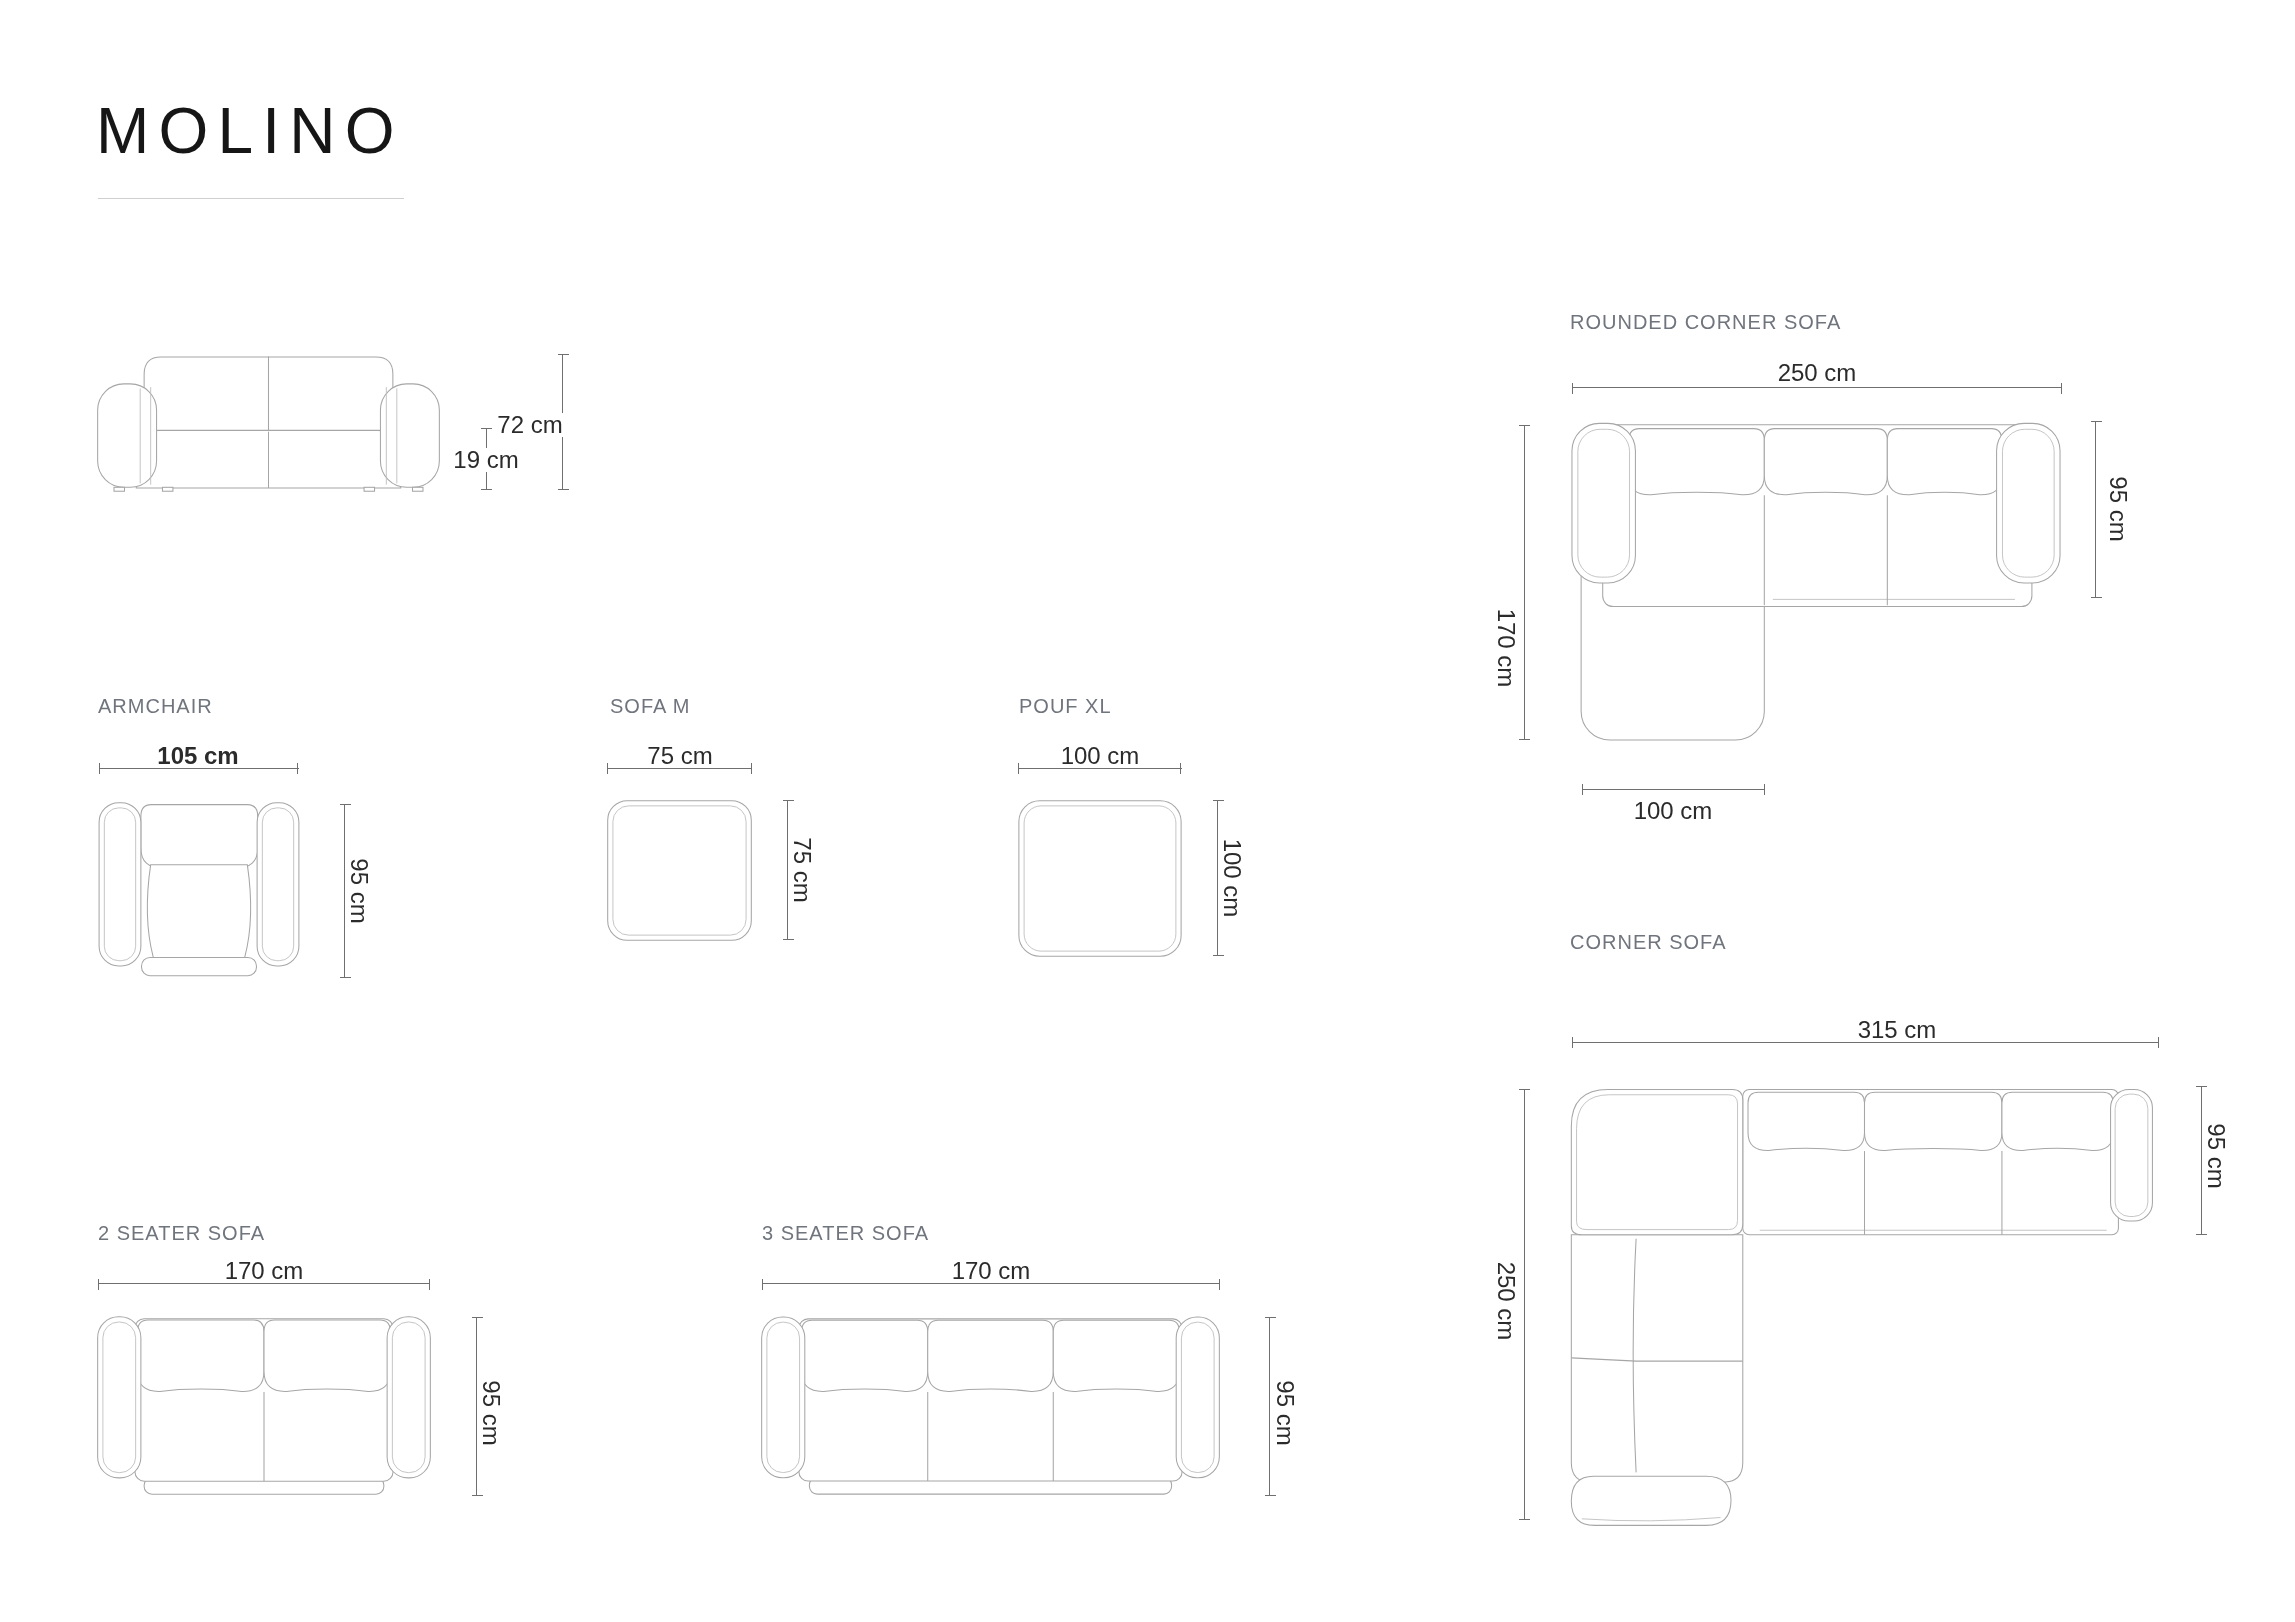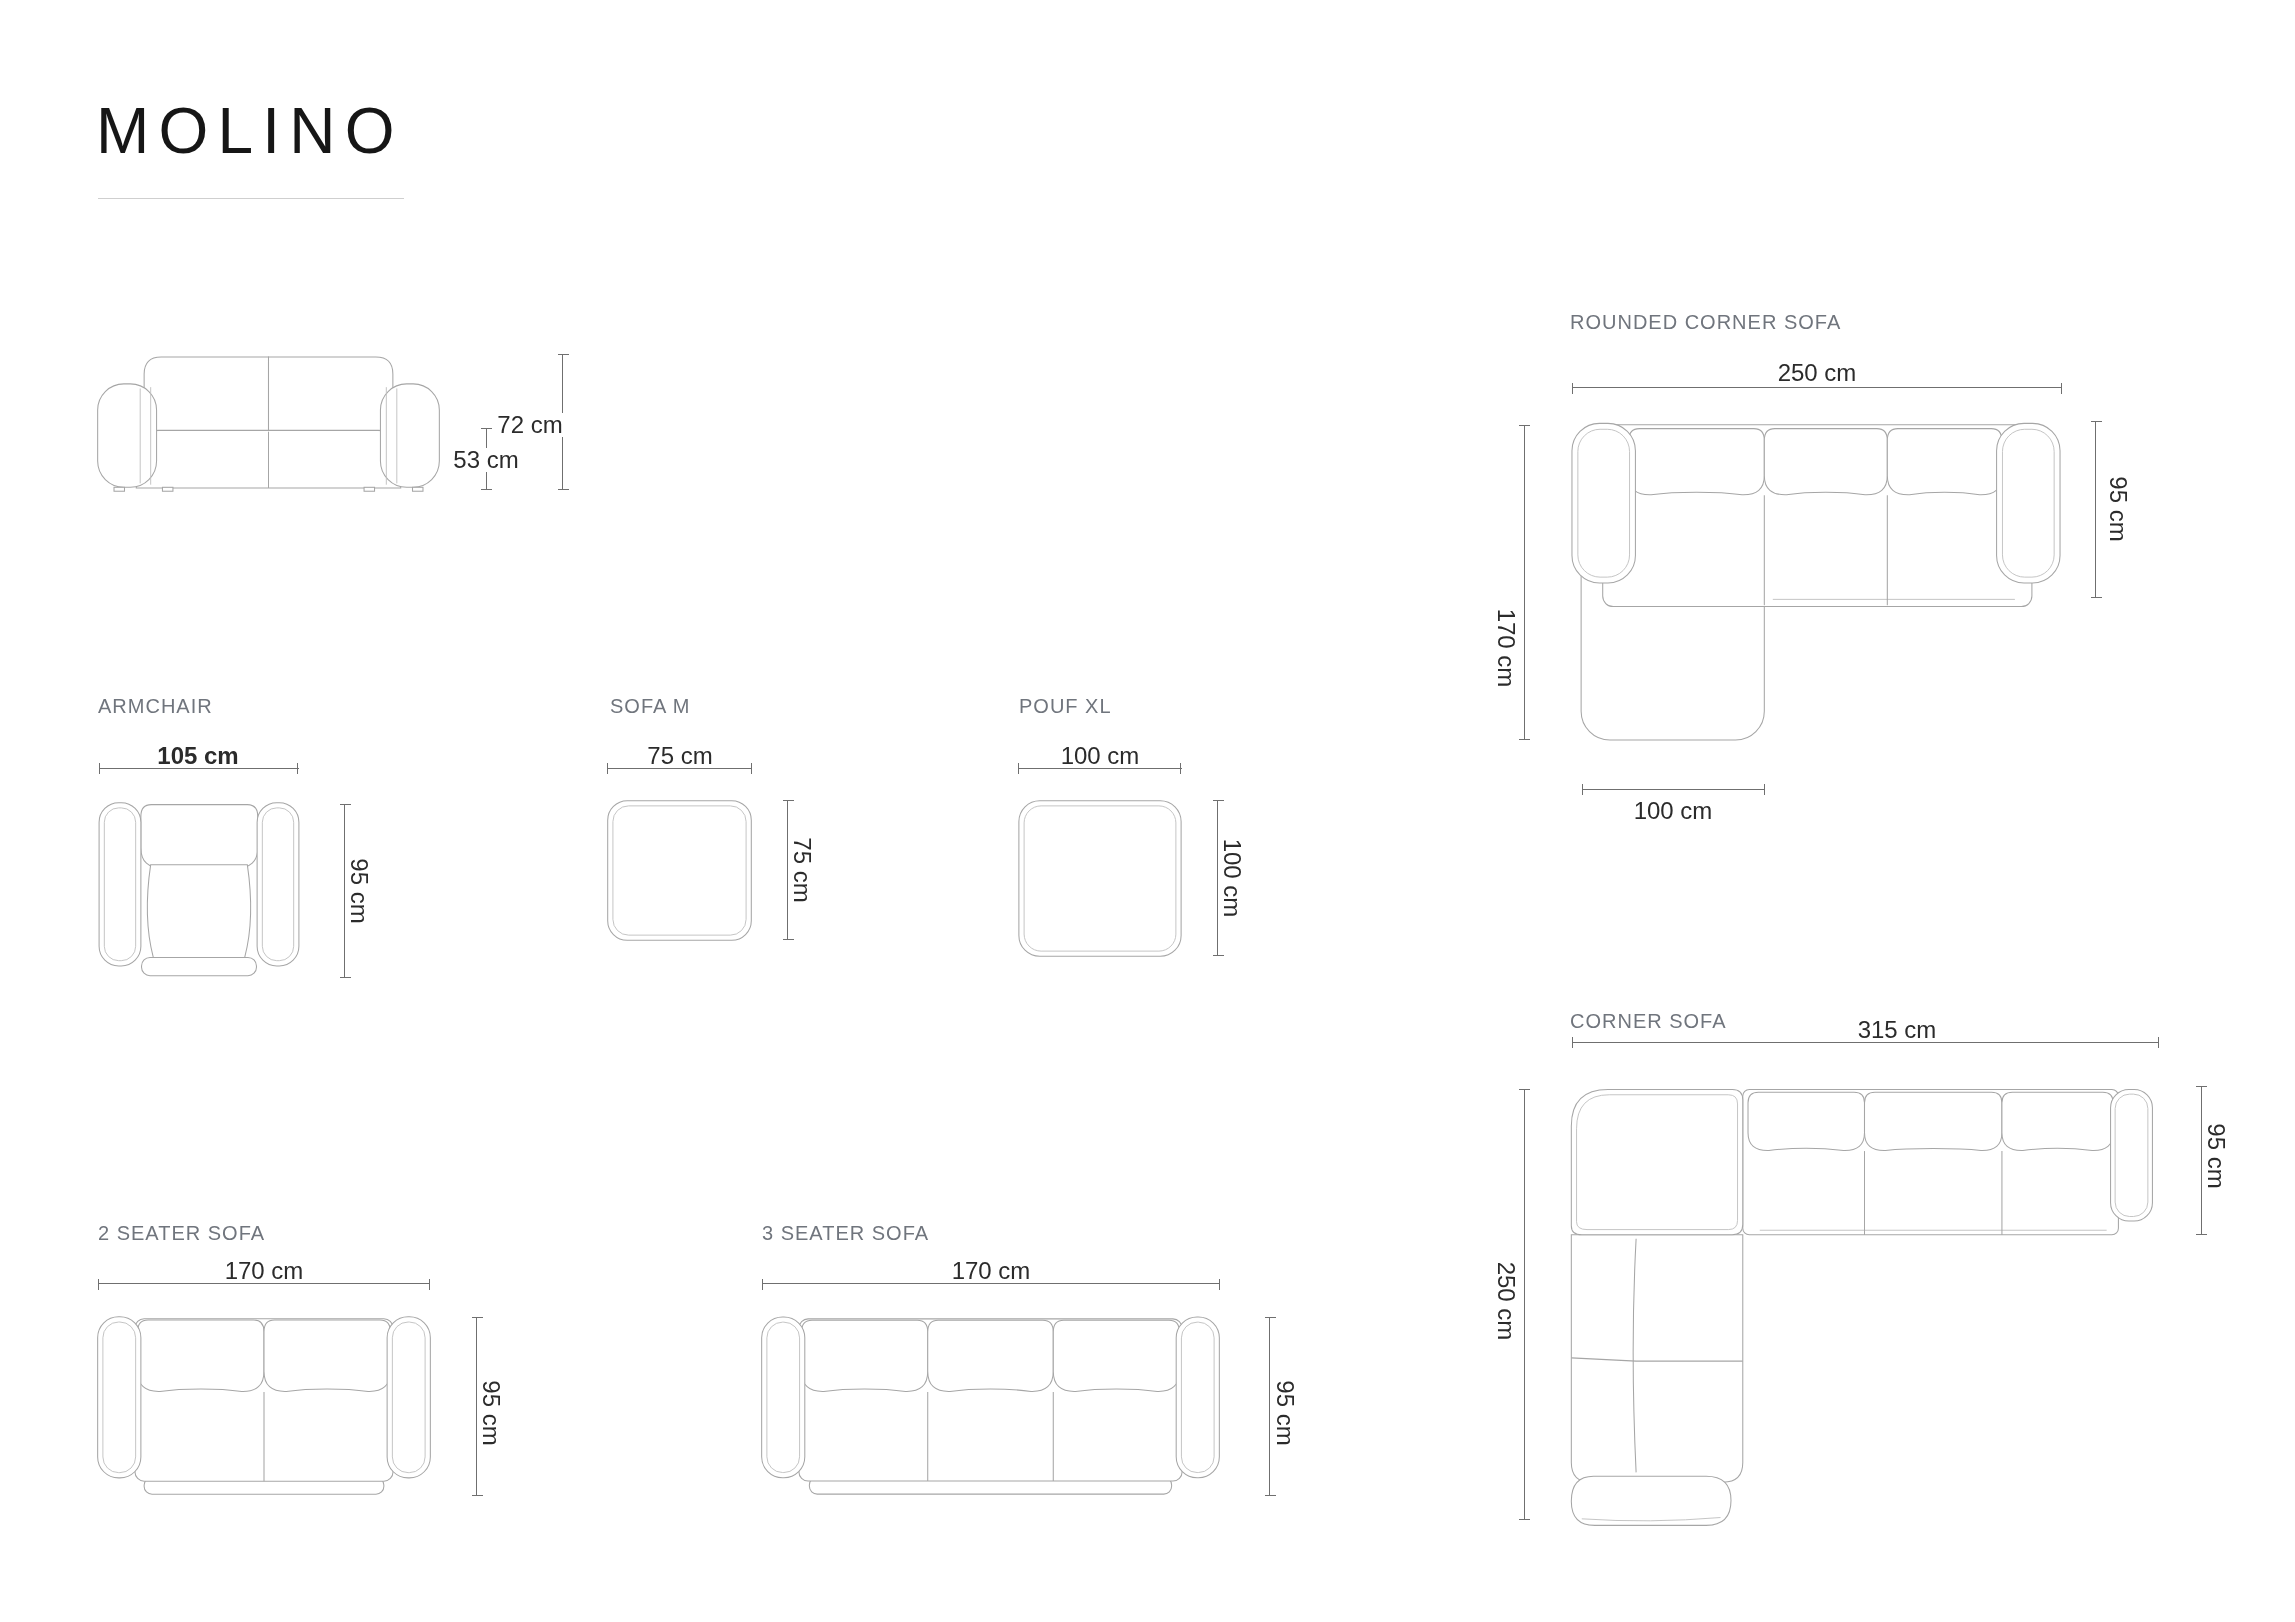--- a/index.html
+++ b/index.html
@@ -55,21 +55,21 @@
     <rect class="st" x="26" y="205" width="16" height="6"></rect>
     <rect class="st" x="100" y="205" width="16" height="6"></rect>
     <rect class="st" x="408" y="205" width="16" height="6"></rect>
     <rect class="st" x="482" y="205" width="16" height="6"></rect>
   </svg>
 
   <div class="dl dlv" style="left:486px;top:429px;height:61px;"></div>
   <div class="capv" style="left:481px;top:428px;"></div>
   <div class="capv" style="left:481px;top:489px;"></div>
   <div class="dim-text" style="left:486px;top:460px;">
-      <span>53 cm</span>
+      <span>19 cm</span>
     </div>
 
   <div class="dl dlv" style="left:562px;top:355px;height:135px;"></div>
   <div class="capv" style="left:558px;top:354px;"></div>
   <div class="capv" style="left:558px;top:489px;"></div>
   <div class="dim-text" style="left:530px;top:425px;">
       <span>72 cm</span>
     </div>
 
   <div class="sec-label" style="left:1570px;top:310px;">ROUNDED CORNER SOFA</div>
@@ -221,21 +221,21 @@
     <rect class="st" x="635" y="1" width="66" height="246" rx="32"></rect>
     <rect class="sti" x="643" y="9" width="50" height="230" rx="24"></rect>
   </svg>
   <div class="dl dlv" style="left:1269px;top:1317px;height:178px;"></div>
   <div class="capv" style="left:1265px;top:1317px;"></div>
   <div class="capv" style="left:1265px;top:1495px;"></div>
   <div class="dim-text vrot" style="left:1285px;top:1413px;">
       <span>95 cm</span>
     </div>
 
-  <div class="sec-label" style="left:1570px;top:1009px;text-align:right;">CORNER SOFA</div>
+  <div class="sec-label" style="left:1570px;top:930px;text-align:right;">CORNER SOFA</div>
   <div class="dim-text" style="left:1897px;top:1030px;">
       <span>315 cm</span>
     </div>
   <div class="dl dlh" style="left:1572px;top:1042px;width:587px;"></div>
   <div class="caph" style="left:1572px;top:1037px;"></div>
   <div class="caph" style="left:2158px;top:1037px;"></div>
   <svg style="left:1570px;top:1083px;" width="589" height="445" viewBox="0 0 900 680">
     <path class="st" d="M 2,232 H 264 V 580 Q 264,610 234,610 H 32 Q 2,610 2,580 Z"></path>
     <path class="stn" d="M 101,238 C 95,350 95,470 101,595"></path>
     <path class="stn" d="M 2,420 L 101,425 H 264"></path>

